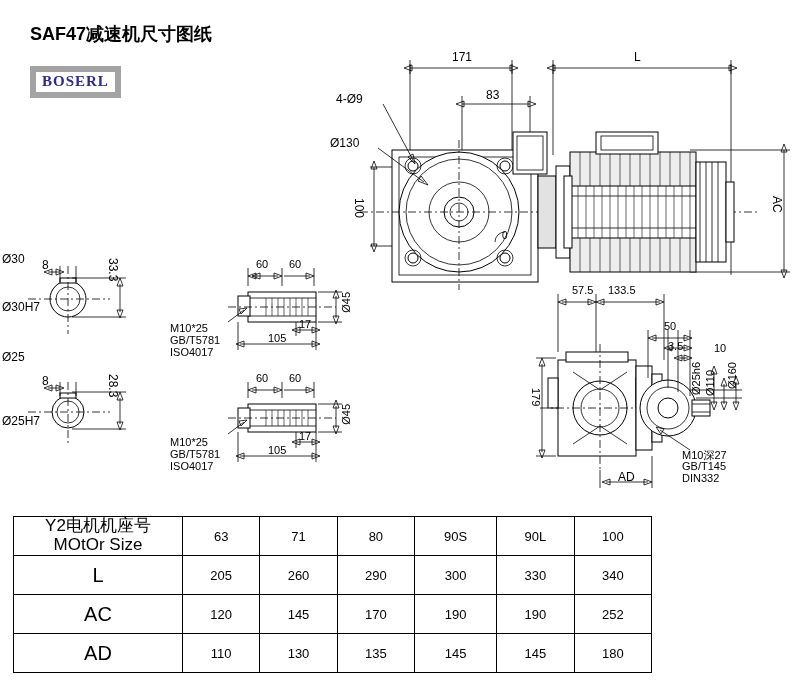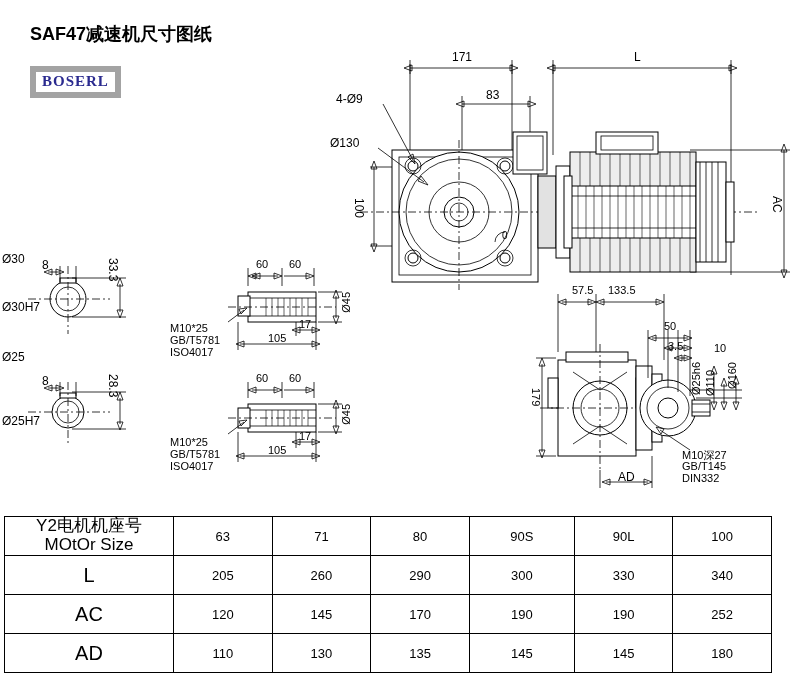--- a/index.html
+++ b/index.html
@@ -39,23 +39,23 @@
   svg{position:absolute;left:0;top:0;overflow:visible;}
   .lnT{stroke:#000;stroke-width:0.8;fill:none;}
   .dash{stroke:#000;stroke-width:0.8;fill:none;stroke-dasharray:8 3 2 3;}
   .hatch{stroke:#000;stroke-width:0.6;fill:none;}
   .fillw{fill:#fff;stroke:#000;stroke-width:1;}
   .fillg{fill:#ededed;stroke:#000;stroke-width:1;}
   .fillgg{fill:#e2e2e2;stroke:#000;stroke-width:1;}
 
   
   table.spec{
-    position:absolute;left:4px;top:516px;
+    position:absolute;left:13px;top:516px;
     border-collapse:collapse;
-    width:768px;
+    width:639px;
   }
   table.spec td{
     border:1px solid #000;
     text-align:center;
     font-size:13px;
     height:38px;
     padding:0;
   }
   table.spec td.hdr{
     font-size:17px;

